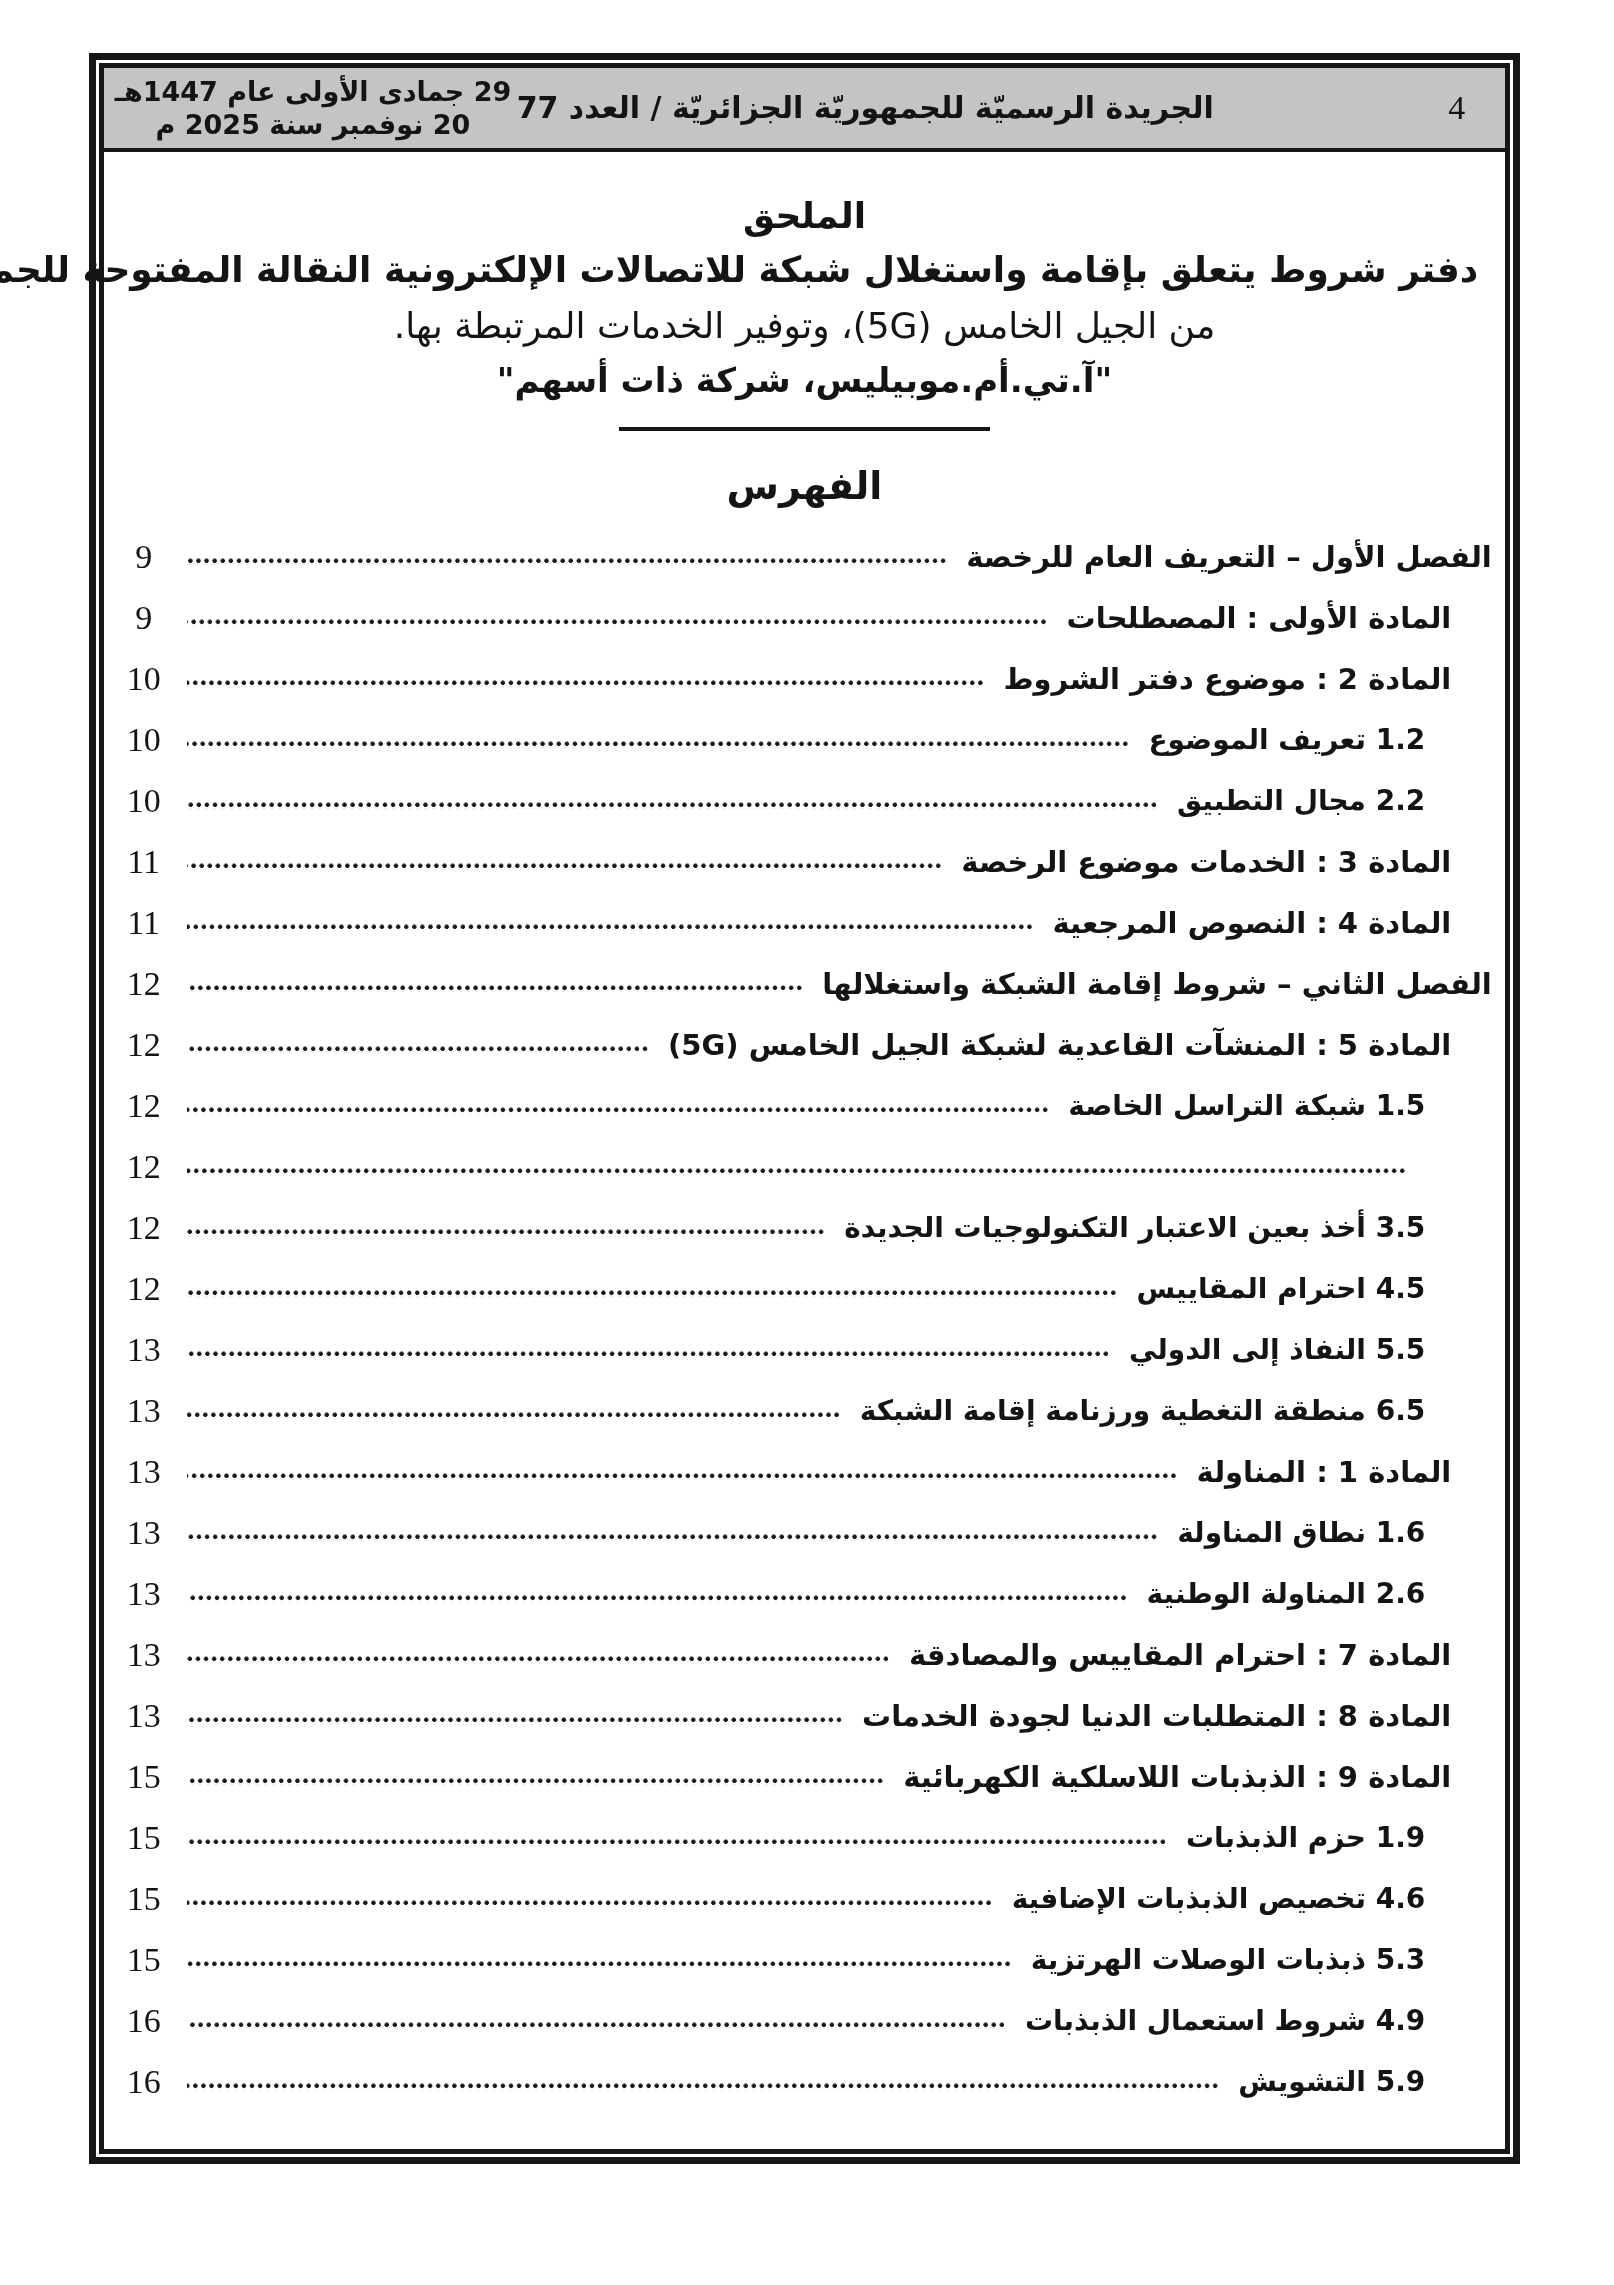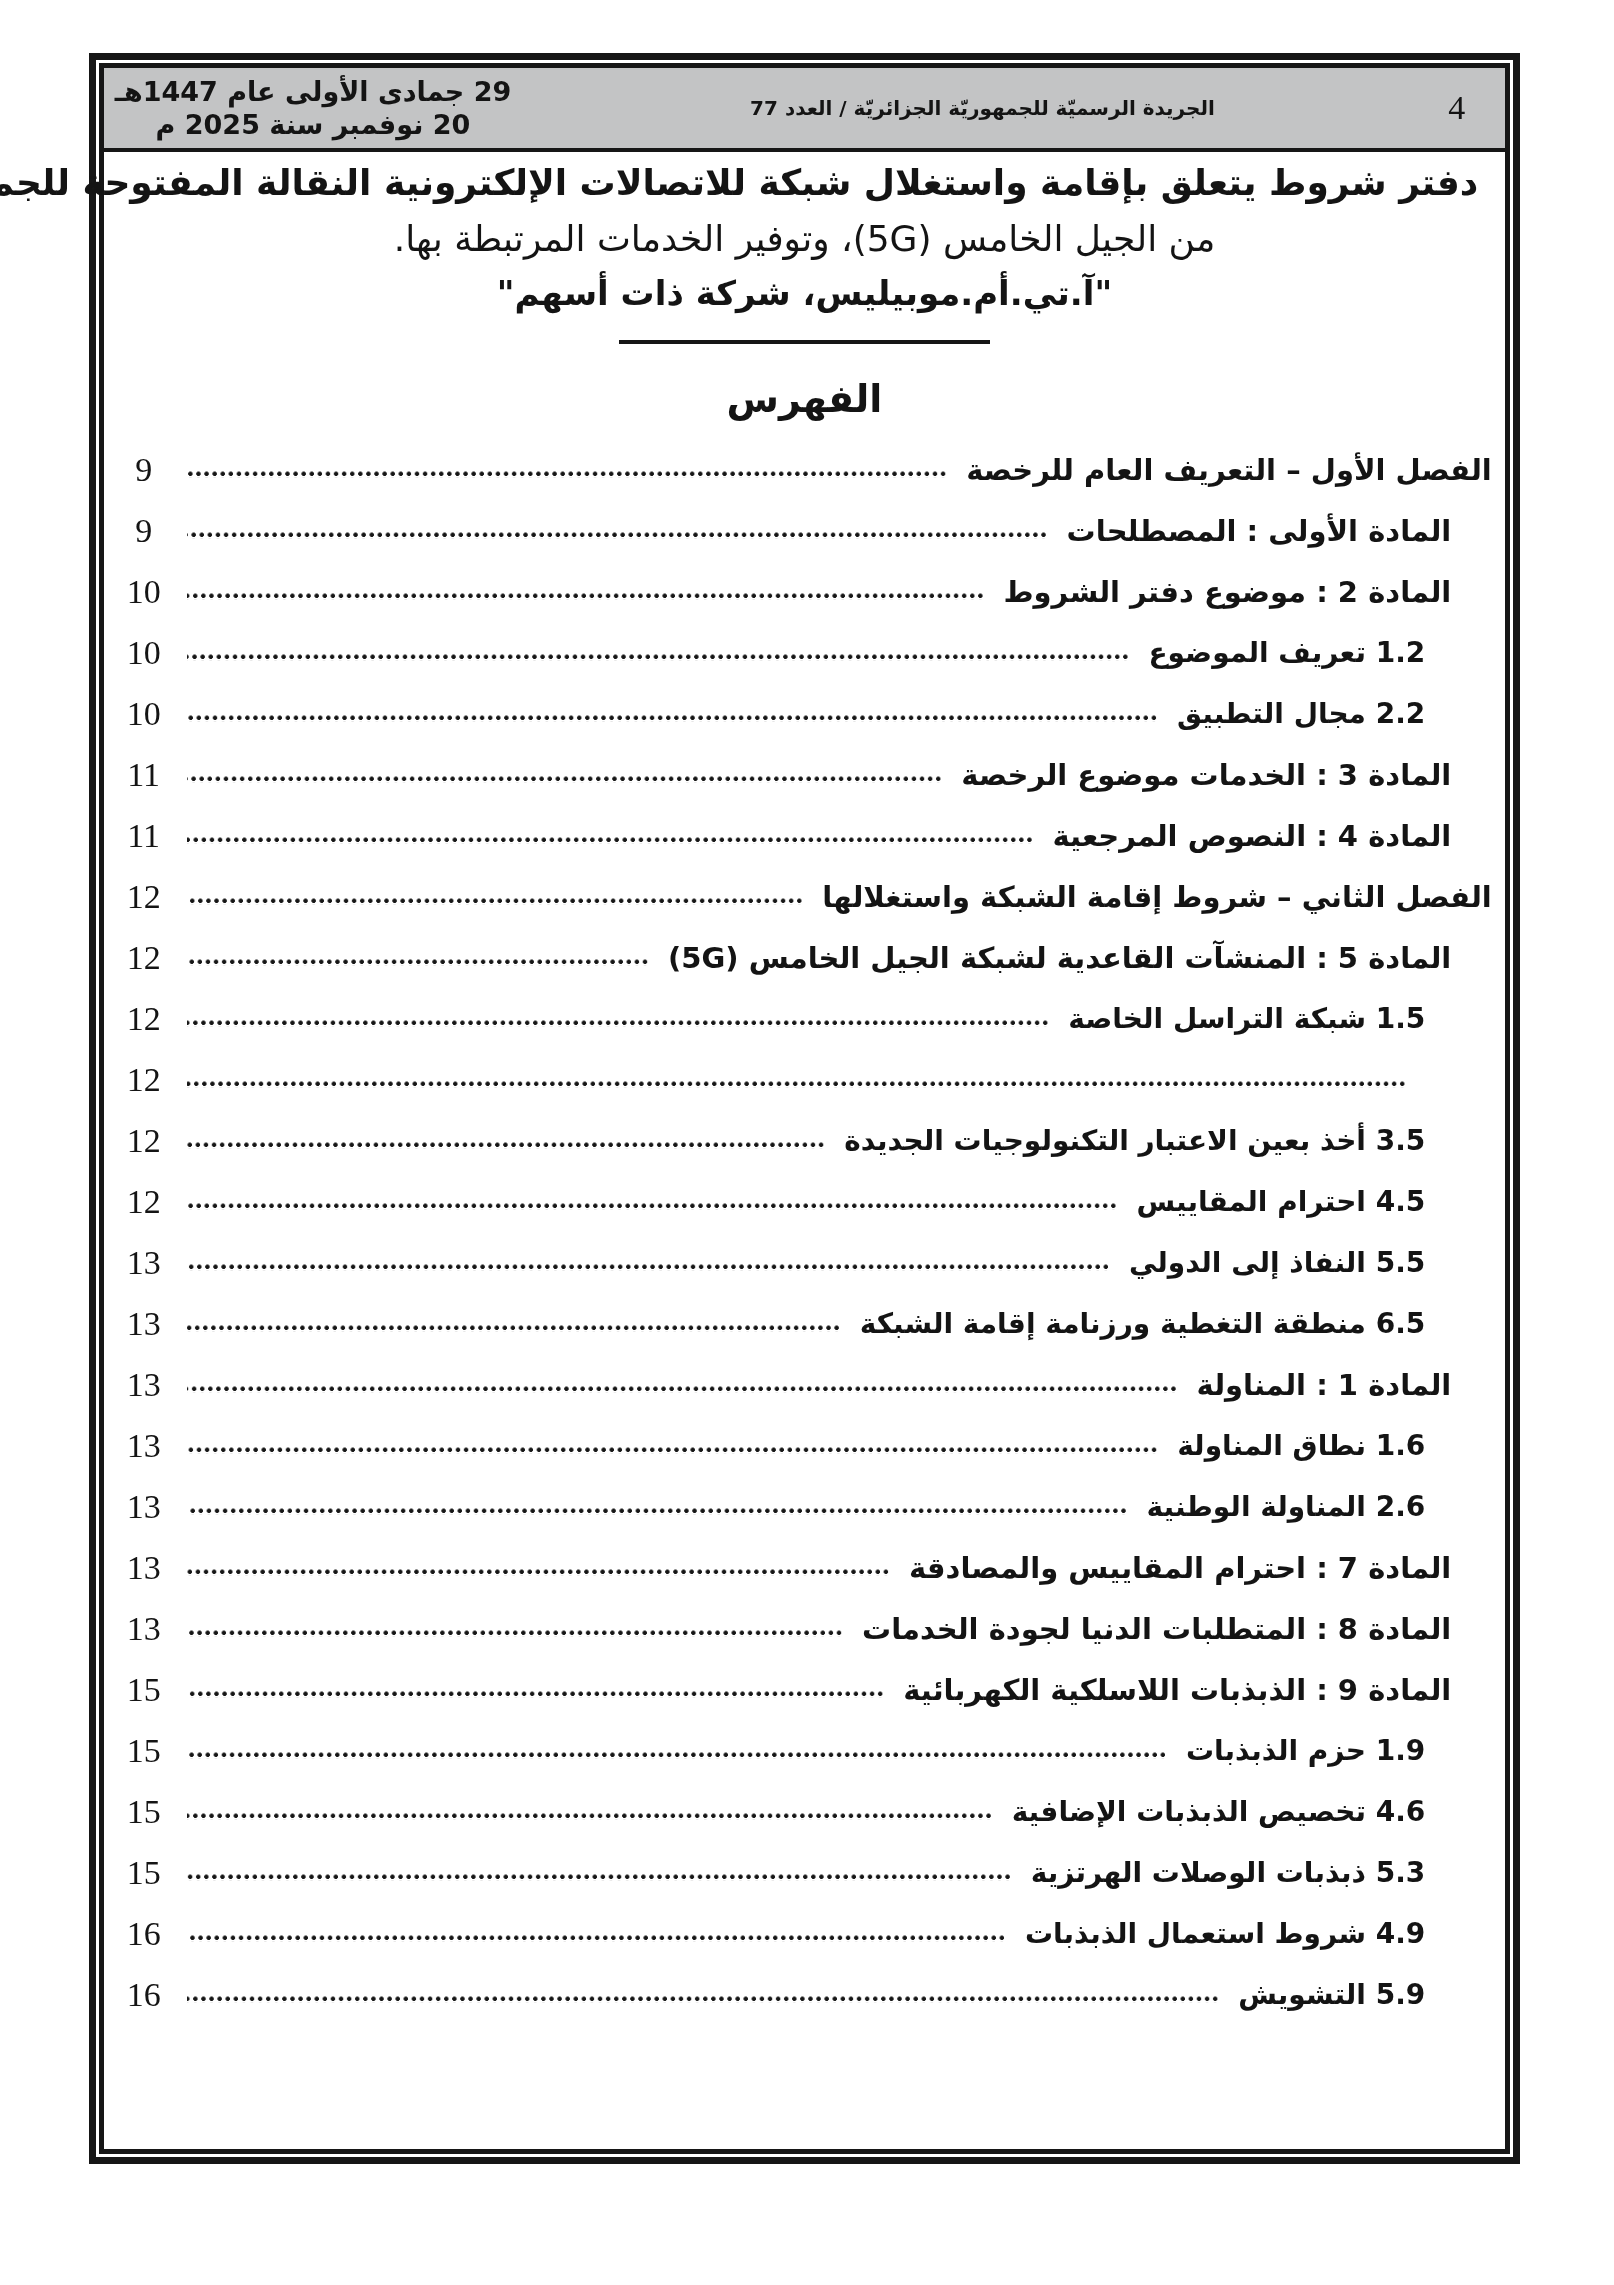--- a/index.html
+++ b/index.html
@@ -33,22 +33,22 @@
     display:flex;align-items:center;justify-content:space-between;
     direction:ltr;
   }
   .date-block{
     direction:rtl;text-align:center;
     font-weight:bold;font-size:27px;line-height:33px;
     padding:0 5.4px 0 0;margin-left:11px;
     white-space:nowrap;
   }
   .journal-title{
-    direction:rtl;flex:1;text-align:center;
-    font-weight:bold;font-size:20px;white-space:nowrap;
+    direction:rtl;flex:1;text-align:left;
+    font-weight:bold;font-size:30px;white-space:nowrap;
   }
   .page-num{
     font-family:"Liberation Serif",serif;
     font-size:34px;line-height:34px;
     margin-right:40px;
   }
   
   .content{
     flex:1;direction:rtl;text-align:center;position:relative;
   }
@@ -111,20 +111,21 @@
     <header class="masthead">
       <div class="date-block">
         <div>29 جمادى الأولى عام 1447هـ</div>
         <div>20 نوفمبر سنة 2025 م</div>
       </div>
       <div class="journal-title">الجريدة الرسميّة للجمهوريّة الجزائريّة / العدد 77</div>
       <div class="page-num">4</div>
     </header>
 
     <main class="content">
+      <h1 class="annex-heading">الملحق</h1>
       <h2 class="annex-line1">دفتر شروط يتعلق بإقامة واستغلال شبكة للاتصالات الإلكترونية النقالة المفتوحة للجمهور</h2>
       <h2 class="annex-line2">من الجيل الخامس (5G)، وتوفير الخدمات المرتبطة بها.</h2>
       <h2 class="annex-company">"آ.تي.أم.موبيليس، شركة ذات أسهم"</h2>
       <div class="rule"></div>
       <h2 class="toc-heading">الفهرس</h2>
       <div class="toc" id="toc-list">
           <div class="toc-row lvl0">
     <span class="toc-label">الفصل الأول – التعريف العام للرخصة</span>
     <span class="toc-dots"></span>
     <span class="toc-page">9</span>

